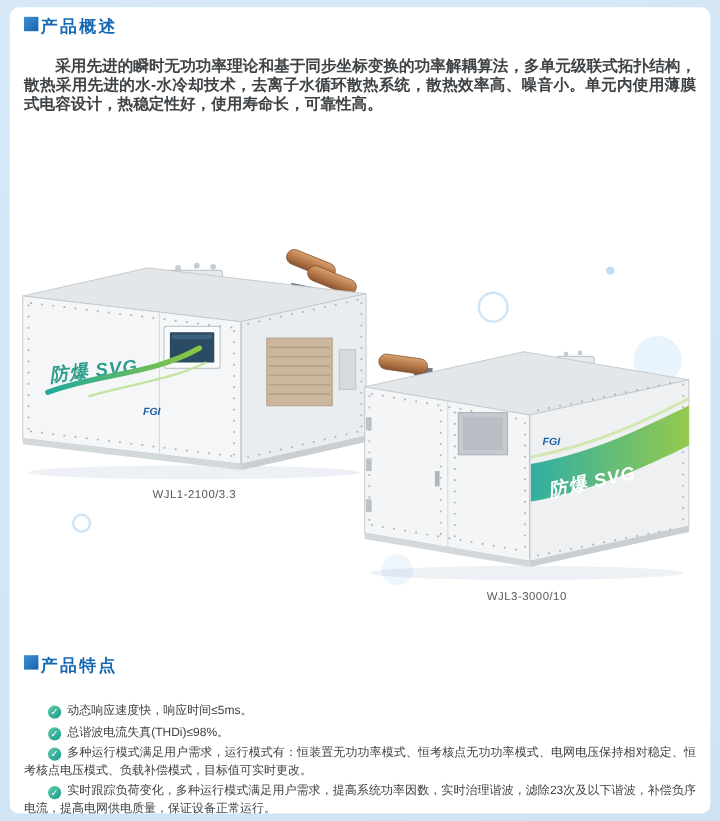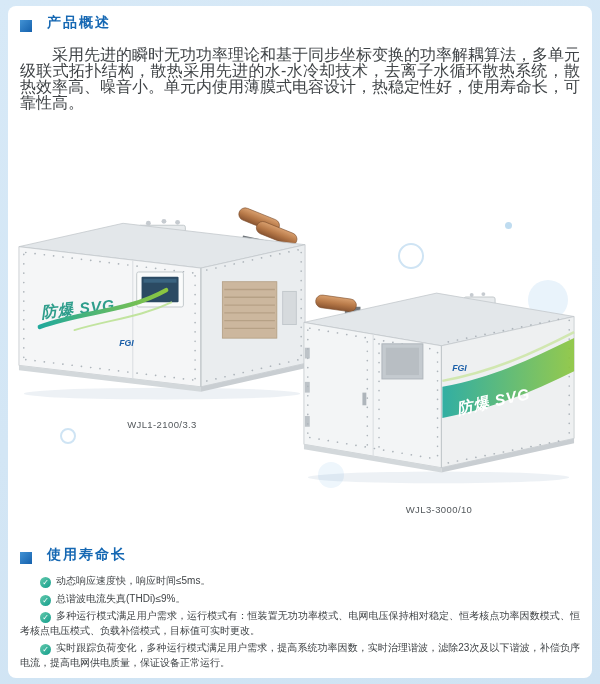--- a/index.html
+++ b/index.html
@@ -12,43 +12,43 @@
     position:absolute; left:8px; top:6px; right:8px; bottom:6px;
     background:#ffffff; border-radius:8px; z-index:0;
   }
   .deco { position:absolute; border-radius:50%; z-index:1; }
   .deco.fill1 { background:#e9f3fb; }
   .deco.fill2 { background:#eef6fc; }
   .deco.ring  { background:transparent; border:2px solid #cfe4f4; }
   .deco.dot   { background:#bfdcf0; }
 
   section { position:absolute; left:20px; right:20px; z-index:3; }
-  .sec-header { display:flex; align-items:flex-end; gap:15px; }
+  .sec-header { display:flex; align-items:flex-start; gap:2px; }
   .sq {
     width:12px; height:12px; flex:0 0 12px;
     background:linear-gradient(135deg,#4292d4,#1561ad);
   }
   .sec-title {
     margin:0; font-size:14px; font-weight:bold; color:#1668b3; letter-spacing:2px;
   }
   .para {
-    margin:6px 0 0 0; font-size:16px; line-height:16px; color:#3f4346;
-    text-align:justify; text-indent:2em;
+    margin:6px 0 0 0; font-size:13px; line-height:16px; color:#3f4346;
+    text-align:justify; text-indent:2em;font-weight:bold;
   }
   .para.first { margin-top:15px; }
 
   figure { position:absolute; margin:0; text-align:center; z-index:2; }
   figure svg { display:block; width:100%; height:auto; }
-  figcaption { font-size:9.5px; color:#53585c; margin-top:17px; letter-spacing:.4px; }
+  figcaption { font-size:9.5px; color:#53585c; margin-top:5px; letter-spacing:.4px; }
 
   .feature {
     margin:0 0 3px 0; font-size:10px; line-height:14.5px; color:#3f4346;
     text-align:justify; text-indent:2em;
   }
-  .features-list { margin-top:10px; }
+  .features-list { margin-top:22px; }
   .chk {
     display:inline-block; width:11px; height:11px; border-radius:50%;
     background:linear-gradient(140deg,#63c9ac,#139e8c);
     color:#fff; font-size:8px; line-height:11px; text-align:center;
     margin-right:5px; vertical-align:-1px; text-indent:0;
   }
   .riv { stroke:#aeb5bb; stroke-width:1.7; stroke-dasharray:0.1 9.5; stroke-linecap:round; fill:none; }
 </style>
 </head>
 <body>
@@ -169,22 +169,22 @@
         <text x="160" y="152" font-size="16" font-weight="bold" font-style="italic" fill="#ffffff" letter-spacing="1">防爆 SVG</text>
       </g>
       <text x="156" y="116" font-size="9" font-weight="bold" font-style="italic" fill="#1b5fa8">FGI</text>
     </svg>
     <figcaption>WJL3-3000/10</figcaption>
   </figure>
 
   <section style="top:546px;">
     <div class="sec-header">
       <span class="sq"></span>
-      <h2 class="sec-title">使用寿命长</h2>
+      <h2 class="sec-title">产品特点</h2>
     </div>
     <div class="features-list">
       <p class="feature"><span class="chk">✓</span><span>动态响应速度快，响应时间≤5ms。</span></p>
-      <p class="feature"><span class="chk">✓</span><span>总谐波电流失真(THDi)≤9%。</span></p>
-      <p class="feature"><span class="chk">✓</span><span>多种运行模式满足用户需求，运行模式有：恒装置无功功率模式、电网电压保持相对稳定、恒考核点功率因数模式、恒考核点电压模式、负载补偿模式，目标值可实时更改。</span></p>
+      <p class="feature"><span class="chk">✓</span><span>总谐波电流失真(THDi)≤98%。</span></p>
+      <p class="feature"><span class="chk">✓</span><span>多种运行模式满足用户需求，运行模式有：恒装置无功功率模式、恒考核点无功功率模式、电网电压保持相对稳定、恒考核点电压模式、负载补偿模式，目标值可实时更改。</span></p>
       <p class="feature"><span class="chk">✓</span><span>实时跟踪负荷变化，多种运行模式满足用户需求，提高系统功率因数，实时治理谐波，滤除23次及以下谐波，补偿负序电流，提高电网供电质量，保证设备正常运行。</span></p>
     </div>
   </section>
 </div>
 
 </body></html>

